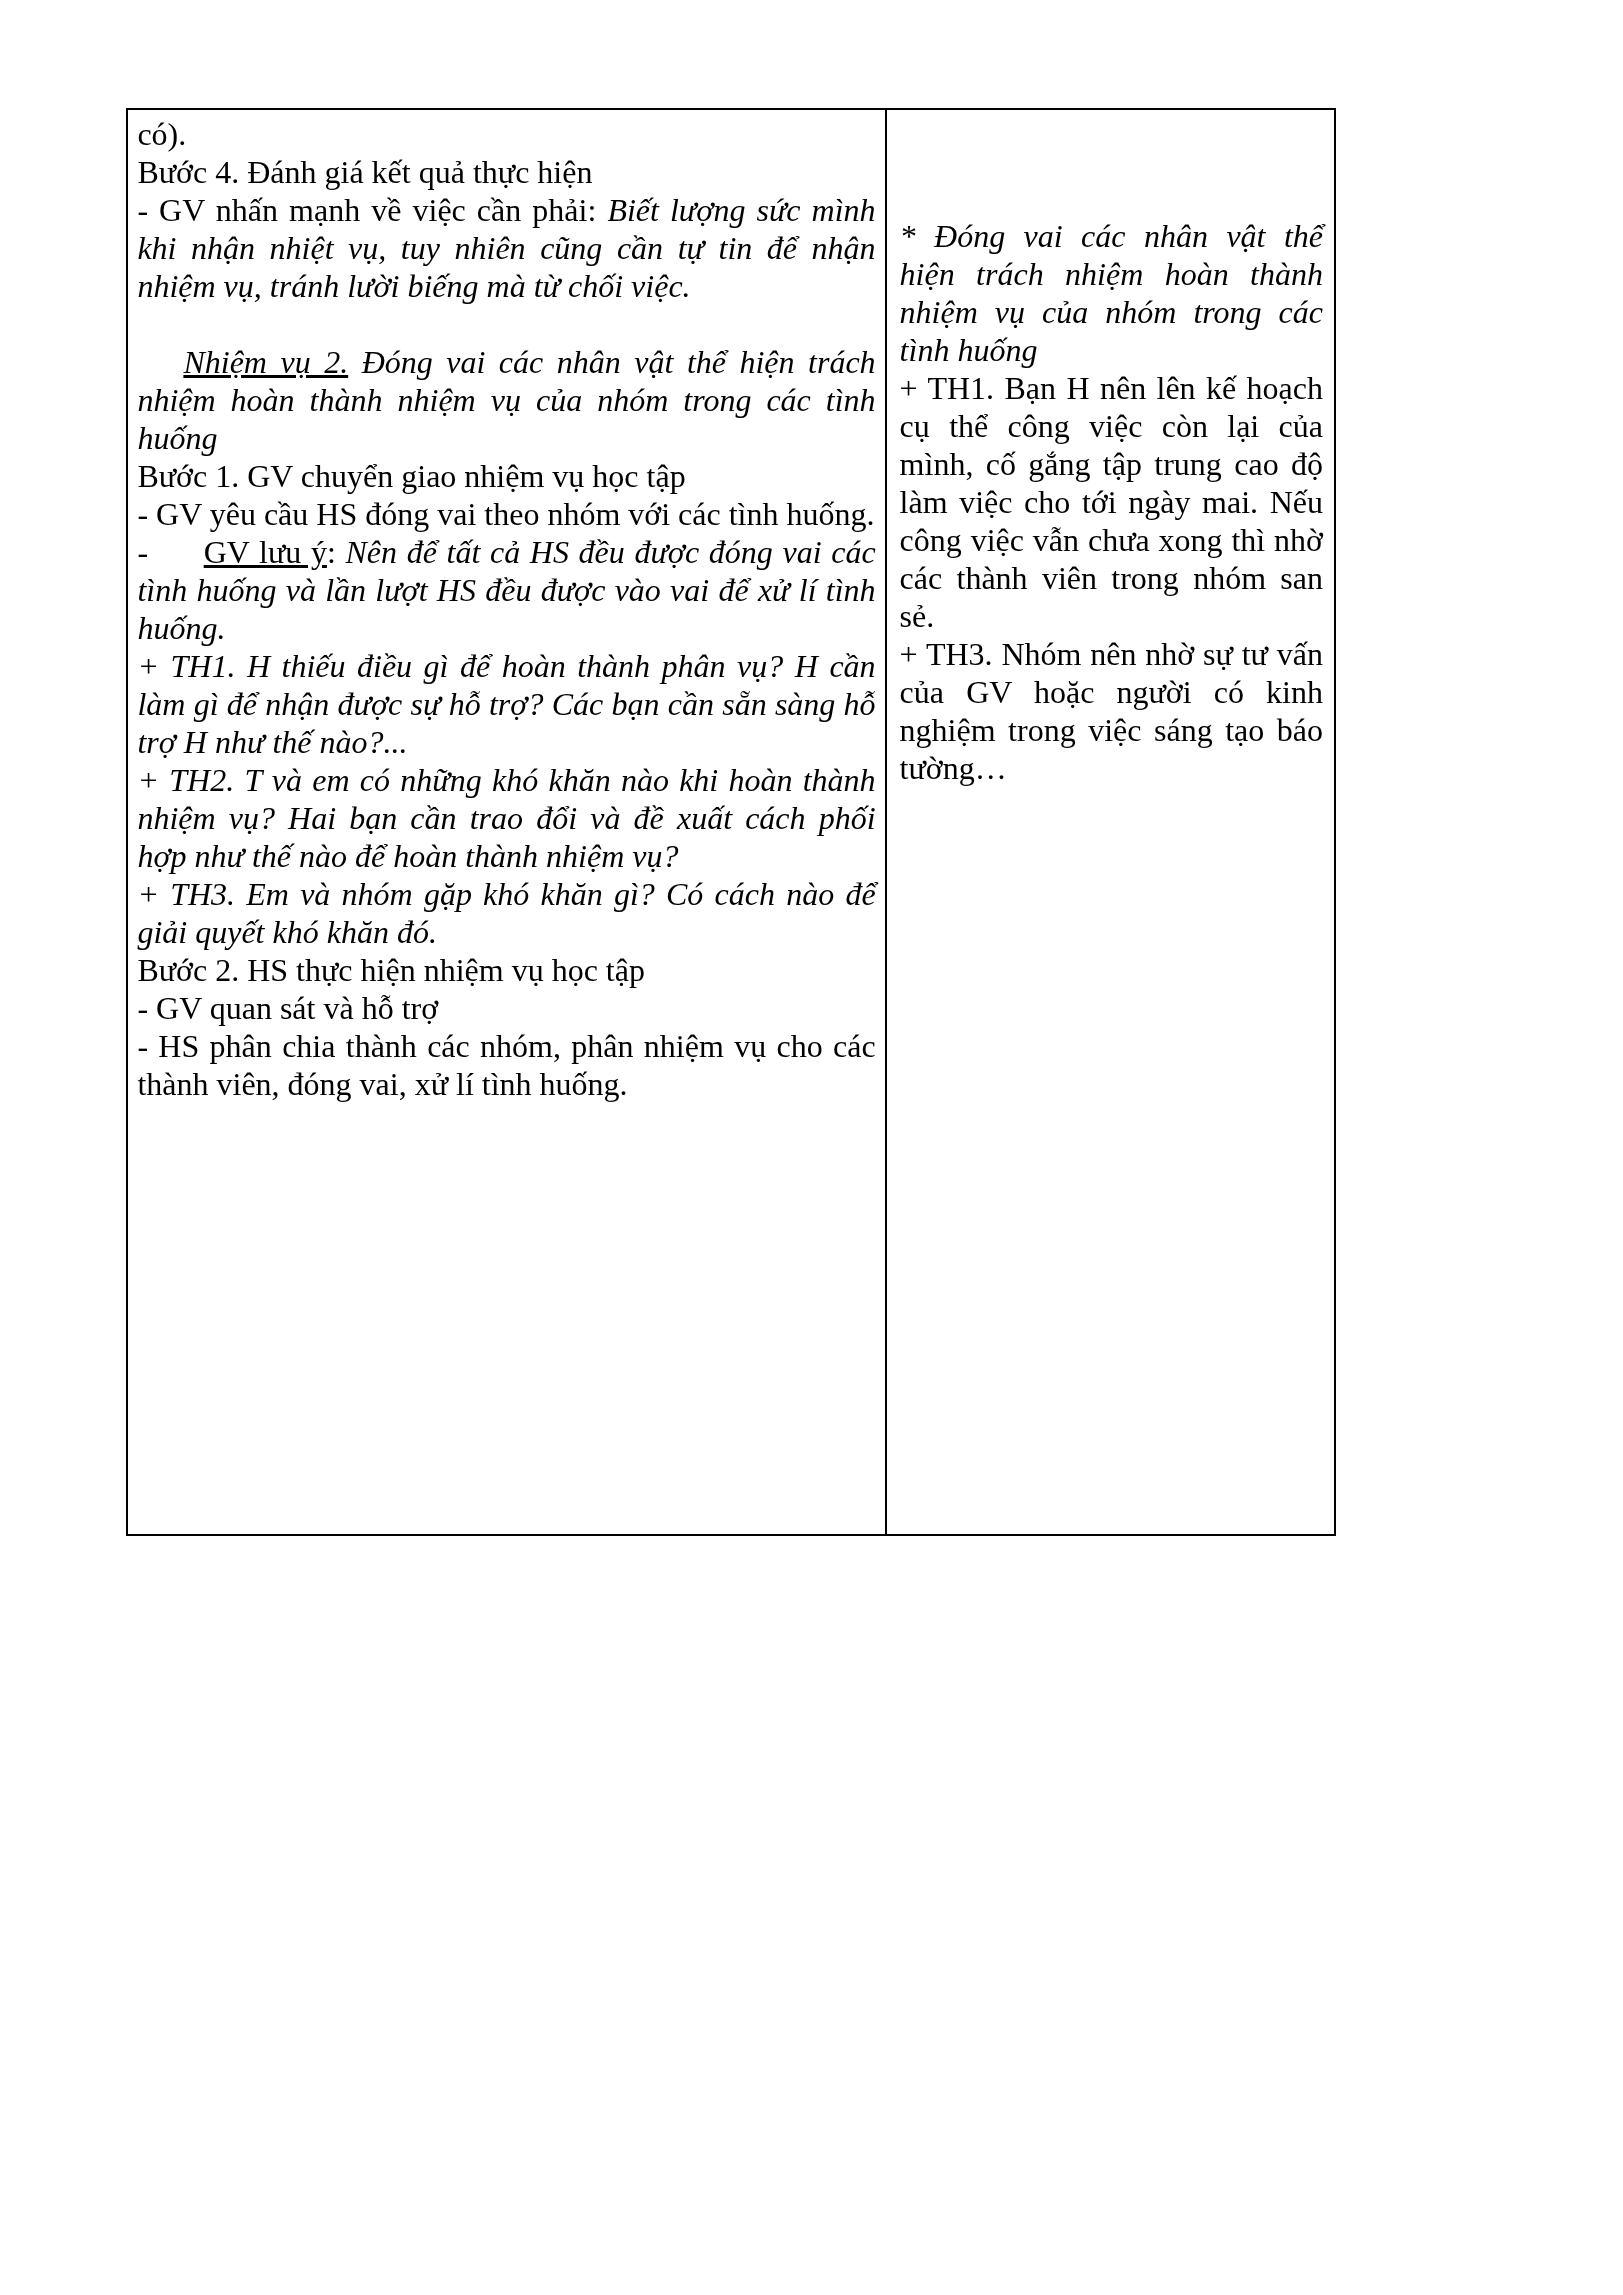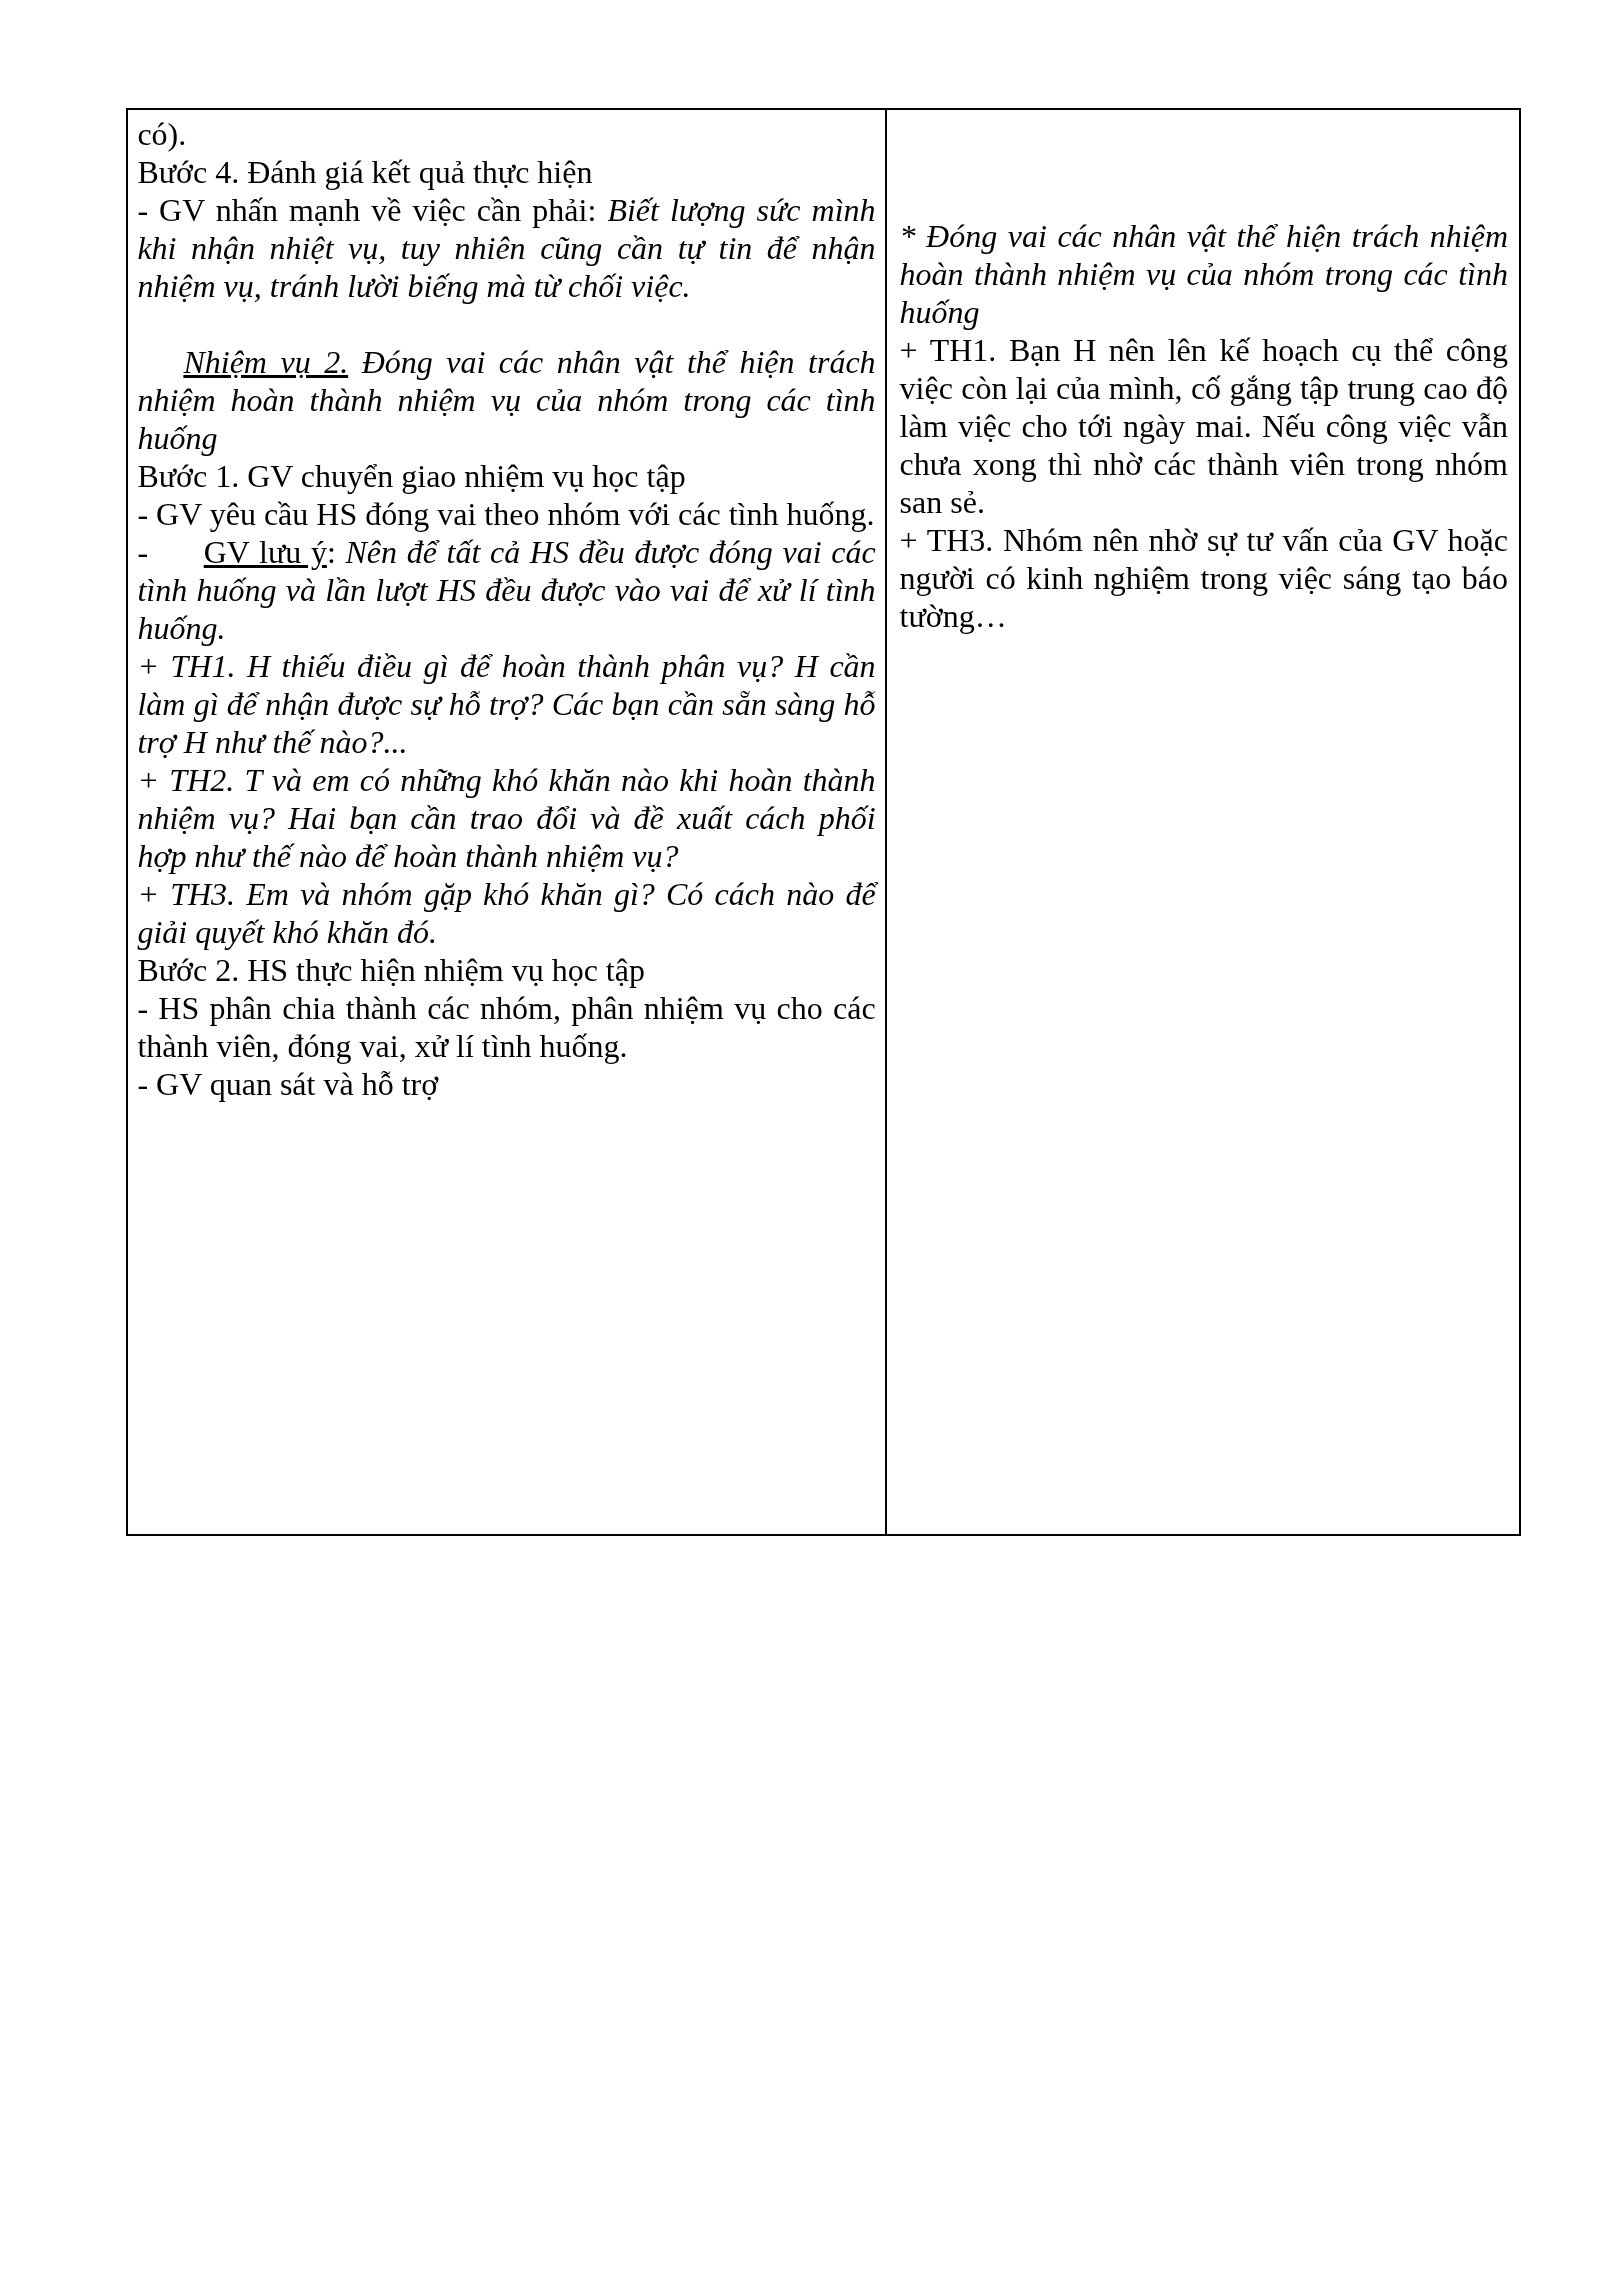--- a/index.html
+++ b/index.html
@@ -11,21 +11,21 @@
     position: relative;
     width: 1623px;
     height: 2295px;
     font-family: "Liberation Serif", "DejaVu Serif", serif;
     color: #000000;
   }
   .lesson-table {
     position: absolute;
     left: 126px;
     top: 108px;
-    width: 1395px;
+    width: 1210px;
     min-height: 1428px;
     box-sizing: border-box;
     border: 2.4px solid #000000;
     display: flex;
     align-items: stretch;
     background: #ffffff;
   }
   .cell {
     box-sizing: border-box;
     font-size: 32px;
@@ -68,22 +68,22 @@
         <p class="para"><span class="">- GV nhấn mạnh về việc cần phải: </span><span class="r-i">Biết lượng sức mình khi nhận nhiệt vụ, tuy nhiên cũng cần tự tin để nhận nhiệm vụ, tránh lười biếng mà từ chối việc.</span></p>
         <p class="para blank"></p>
         <p class="para"><span class="r-b r-i r-u">Nhiệm vụ 2.</span><span class="r-b r-i"> Đóng vai các nhân vật thể hiện trách nhiệm hoàn thành nhiệm vụ của nhóm trong các tình huống</span></p>
         <p class="para"><span class="r-b">Bước 1. GV chuyển giao nhiệm vụ học tập</span></p>
         <p class="para"><span class="">- GV yêu cầu HS đóng vai theo nhóm với các tình huống.</span></p>
         <p class="para"><span class="">- </span><span class="r-u">GV lưu ý</span><span class="">: </span><span class="r-i">Nên để tất cả HS đều được đóng vai các tình huống và lần lượt HS đều được vào vai để xử lí tình huống.</span></p>
         <p class="para"><span class="r-i">+ TH1. H thiếu điều gì để hoàn thành phân vụ? H cần làm gì để nhận được sự hỗ trợ? Các bạn cần sẵn sàng hỗ trợ H như thế nào?...</span></p>
         <p class="para"><span class="r-i">+ TH2. T và em có những khó khăn nào khi hoàn thành nhiệm vụ? Hai bạn cần trao đổi và đề xuất cách phối hợp như thế nào để hoàn thành nhiệm vụ?</span></p>
         <p class="para"><span class="r-i">+ TH3. Em và nhóm gặp khó khăn gì? Có cách nào để giải quyết khó khăn đó.</span></p>
         <p class="para"><span class="r-b">Bước 2. HS thực hiện nhiệm vụ học tập</span></p>
+        <p class="para"><span class="">- GV quan sát và hỗ trợ</span></p>
         <p class="para"><span class="">- HS phân chia thành các nhóm, phân nhiệm vụ cho các thành viên, đóng vai, xử lí tình huống.</span></p>
-        <p class="para"><span class="">- GV quan sát và hỗ trợ</span></p>
       </div>
     <div class="cell cell-right">
       <div class="right-spacer"></div>
     <p class="para"><span class="r-b r-i">* Đóng vai các nhân vật thể hiện trách nhiệm hoàn thành nhiệm vụ của nhóm trong các tình huống</span></p>
         <p class="para"><span class="">+ TH1. Bạn H nên lên kế hoạch cụ thể công việc còn lại của mình, cố gắng tập trung cao độ làm việc cho tới ngày mai. Nếu công việc vẫn chưa xong thì nhờ các thành viên trong nhóm san sẻ.</span></p>
         <p class="para"><span class="">+ TH3. Nhóm nên nhờ sự tư vấn của GV hoặc người có kinh nghiệm trong việc sáng tạo báo tường…</span></p>
       </div>
   </div>
 </div>
 

